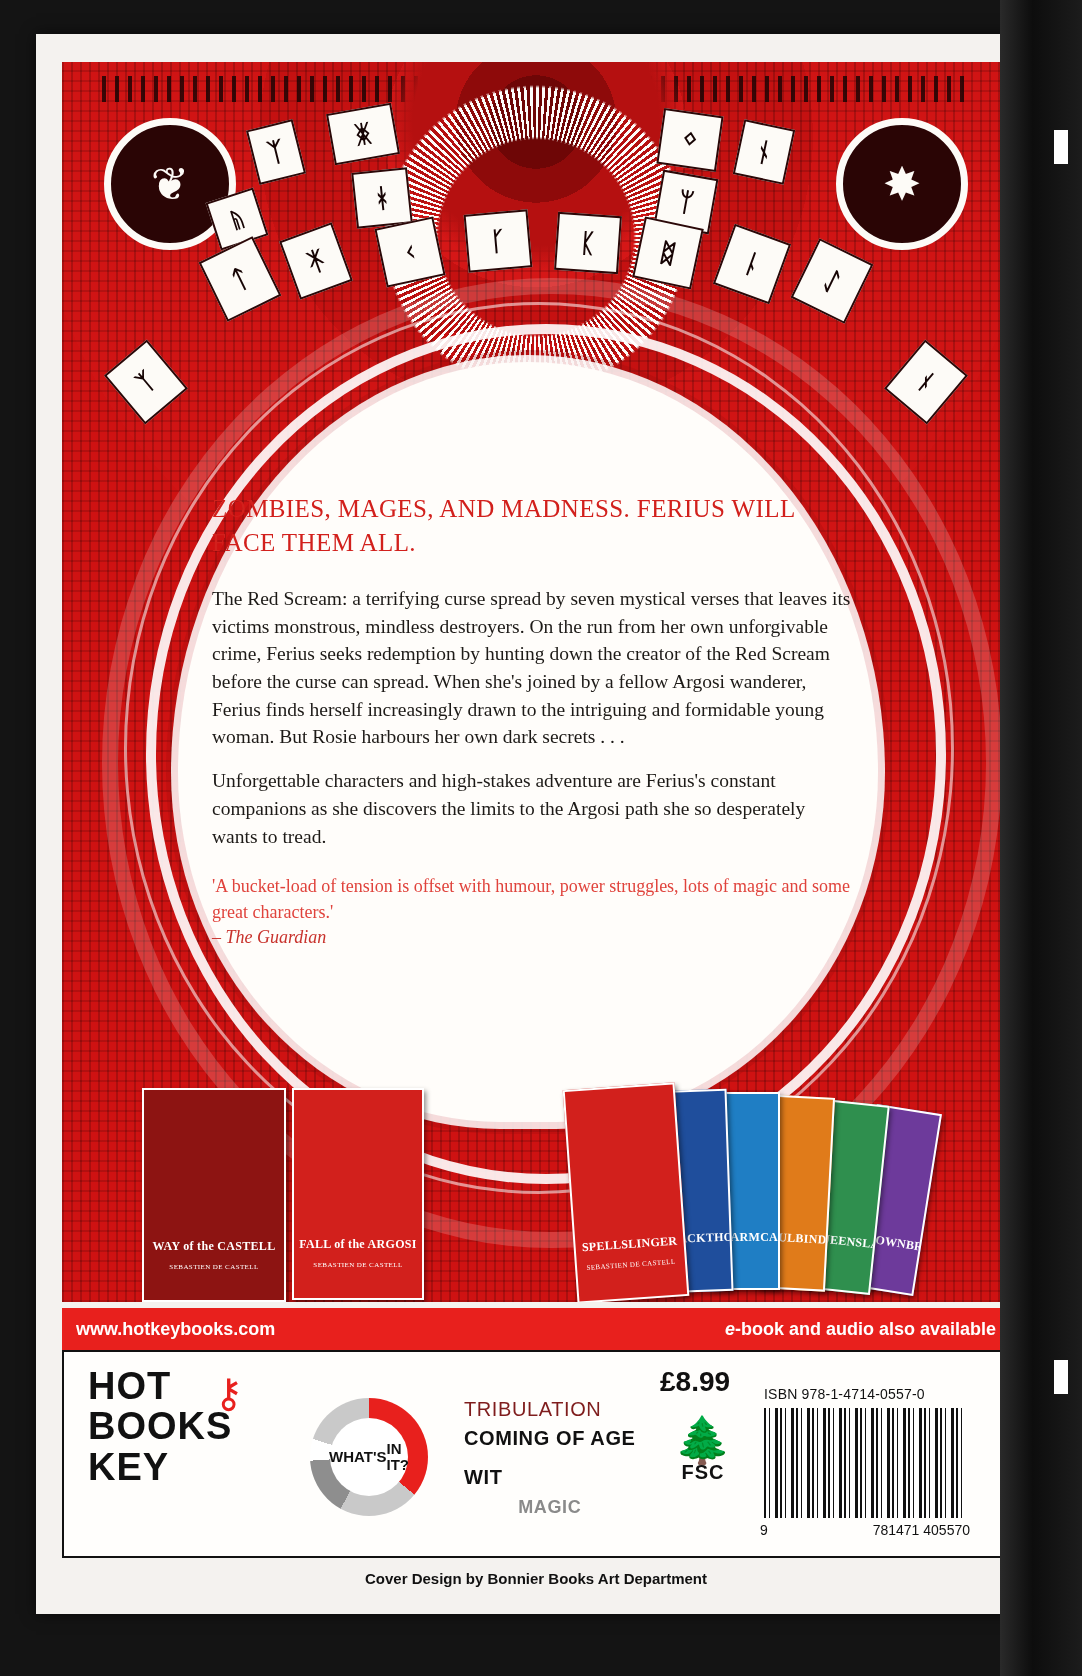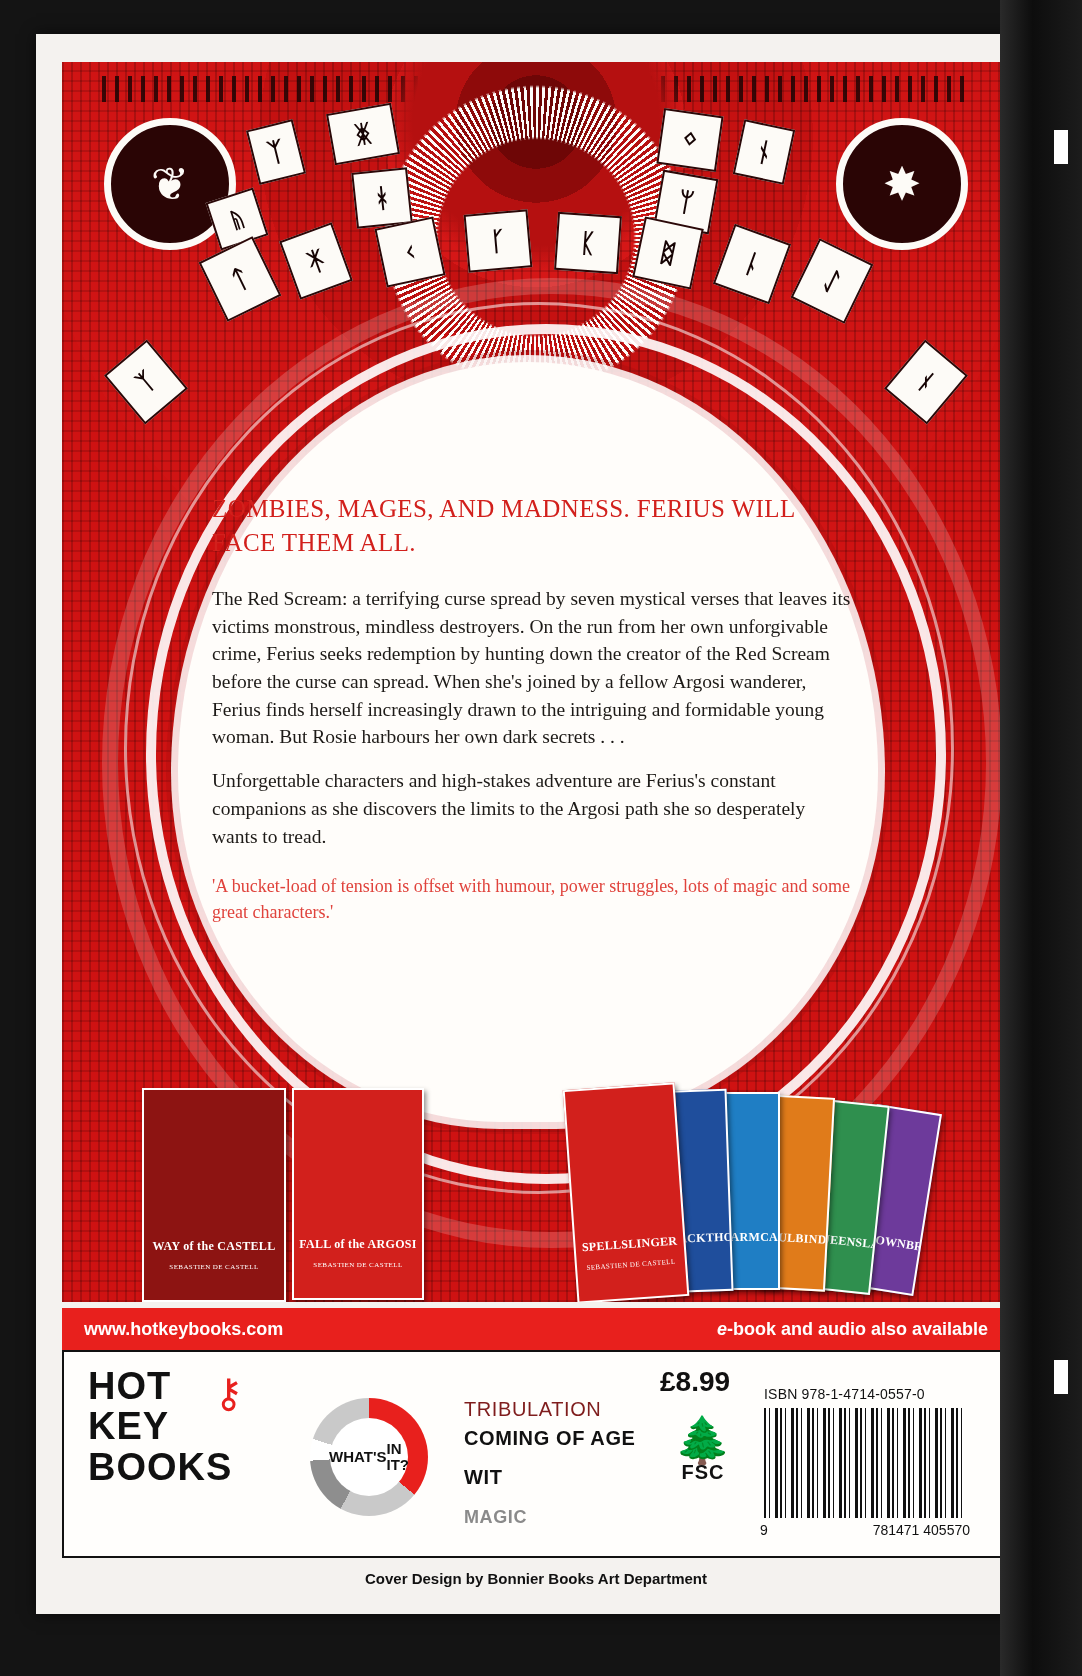--- a/index.html
+++ b/index.html
@@ -77,21 +77,21 @@
   .covers{position:absolute;left:0;top:1020px;width:948px;height:220px;}
   .mini{position:absolute;border:2px solid #ffffff;box-shadow:2px 3px 5px rgba(0,0,0,.45);
         overflow:hidden;}
   .mini .mt{position:absolute;left:0;right:0;bottom:22%;text-align:center;
         font-family:"Liberation Serif",serif;font-weight:700;color:#fff;font-size:12px;letter-spacing:.3px;}
   .mini .ma{position:absolute;left:0;right:0;bottom:14%;text-align:center;font-size:7px;color:#fff;letter-spacing:.4px;}
 
   
   .webbar{position:absolute;left:26px;top:1274px;width:948px;height:42px;background:#e8201d;
           color:#fff;font-family:"Liberation Sans",sans-serif;font-weight:700;font-size:18px;
-          display:flex;align-items:center;justify-content:space-between;padding:0 22px;box-sizing:border-box;}
+          display:flex;align-items:center;justify-content:space-between;padding:0 14px;box-sizing:border-box;}
   .webbar .ebook em{font-style:italic;font-weight:700;}
 
   
   .footer{position:absolute;left:26px;top:1316px;width:948px;height:208px;background:#fffefc;
           border:2px solid #111;box-sizing:border-box;}
 
   .hotkey{position:absolute;left:24px;top:14px;width:190px;color:#111;
           font-family:"Liberation Sans",sans-serif;font-weight:800;font-size:38px;line-height:1.06;letter-spacing:1px;}
   .keyicon{position:absolute;left:150px;top:18px;color:#e8201d;font-size:40px;}
 
@@ -99,21 +99,21 @@
          background:conic-gradient(#e8201d 0 36%, #c9c9c9 36% 58%, #8e8e8e 58% 74%, #ffffff 74% 80%, #c9c9c9 80% 100%);
          display:flex;align-items:center;justify-content:center;}
   .donut .hole{width:78px;height:78px;border-radius:50%;background:#fff;display:flex;
          flex-direction:row;align-items:center;justify-content:center;
          font-family:"Liberation Sans",sans-serif;font-weight:700;font-size:15px;color:#111;line-height:1.08;}
 
   .whatsin{position:absolute;left:400px;top:46px;font-family:"Liberation Sans",sans-serif;}
   .wi1{color:#7f1d1d;font-weight:400;font-size:20px;letter-spacing:.6px;}
   .wi2{color:#111;font-weight:800;font-size:20px;letter-spacing:.6px;margin-top:6px;}
   .wi3{color:#111;font-weight:800;font-size:20px;letter-spacing:.6px;margin-top:16px;}
-  .wi4{color:#8a8a8a;font-weight:600;font-size:18px;letter-spacing:.6px;margin-top:18px;}
+  .wi4{color:#8a8a8a;font-weight:600;font-size:18px;letter-spacing:.6px;margin-top:8px;text-align:center;}
 
   .price{position:absolute;left:596px;top:14px;font-family:"Liberation Sans",sans-serif;
          font-weight:700;font-size:28px;color:#111;}
   .fsc{position:absolute;left:596px;top:68px;width:86px;text-align:center;color:#111;}
   .fsc .tree{font-size:46px;line-height:.9;}
   .fsc .lbl{font-family:"Liberation Sans",sans-serif;font-weight:700;font-size:20px;letter-spacing:1px;}
 
   .isbn{position:absolute;left:700px;top:34px;font-family:"Liberation Sans",sans-serif;
         font-size:14px;color:#111;letter-spacing:.2px;}
   .barcode{position:absolute;left:700px;top:56px;width:200px;height:110px;background:#fff;
@@ -212,20 +212,21 @@
       <div class="oval"></div>
 
       <div class="copy">
         <div class="headline">ZOMBIES, MAGES, AND MADNESS. FERIUS WILL FACE THEM ALL.</div>
         <div class="blurb">
           <p>The Red Scream: a terrifying curse spread by seven mystical verses that leaves its victims monstrous, mindless destroyers. On the run from her own unforgivable crime, Ferius seeks redemption by hunting down the creator of the Red Scream before the curse can spread. When she's joined by a fellow Argosi wanderer, Ferius finds herself increasingly drawn to the intriguing and formidable young woman. But Rosie harbours her own dark secrets . . .</p>
           <p>Unforgettable characters and high-stakes adventure are Ferius's constant companions as she discovers the limits to the Argosi path she so desperately wants to tread.</p>
         </div>
         <div class="quote">
           <div>'A bucket-load of tension is offset with humour, power struggles, lots of magic and some great characters.'</div>
+          <div class="src">– The Guardian</div>
         </div>
       </div>
 
       <div class="covers">
         <div class="mini" style="left:80px;top:6px;width:140px;height:210px;background:#8d1412;">
           <div class="mt">WAY of the CASTELL</div>
           <div class="ma">SEBASTIEN DE CASTELL</div>
         </div>
         <div class="mini" style="left:230px;top:6px;width:128px;height:208px;background:#d2201c;">
           <div class="mt">FALL of the ARGOSI</div>
@@ -254,22 +255,22 @@
     </div>
 
     <div class="webbar">
       <span>www.hotkeybooks.com</span>
       <span class="ebook"><em>e</em><span>-book and audio also available</span></span>
     </div>
 
     <div class="footer">
       <div class="hotkey">
         <div>HOT</div>
+        <div>BOOKS</div>
         <div>KEY</div>
-        <div>BOOKS</div>
       </div>
       <div class="keyicon">⚷</div>
 
       <div class="donut">
         <div class="hole">
           <span>WHAT'S</span>
           <span>IN IT?</span>
         </div>
       </div>
 

